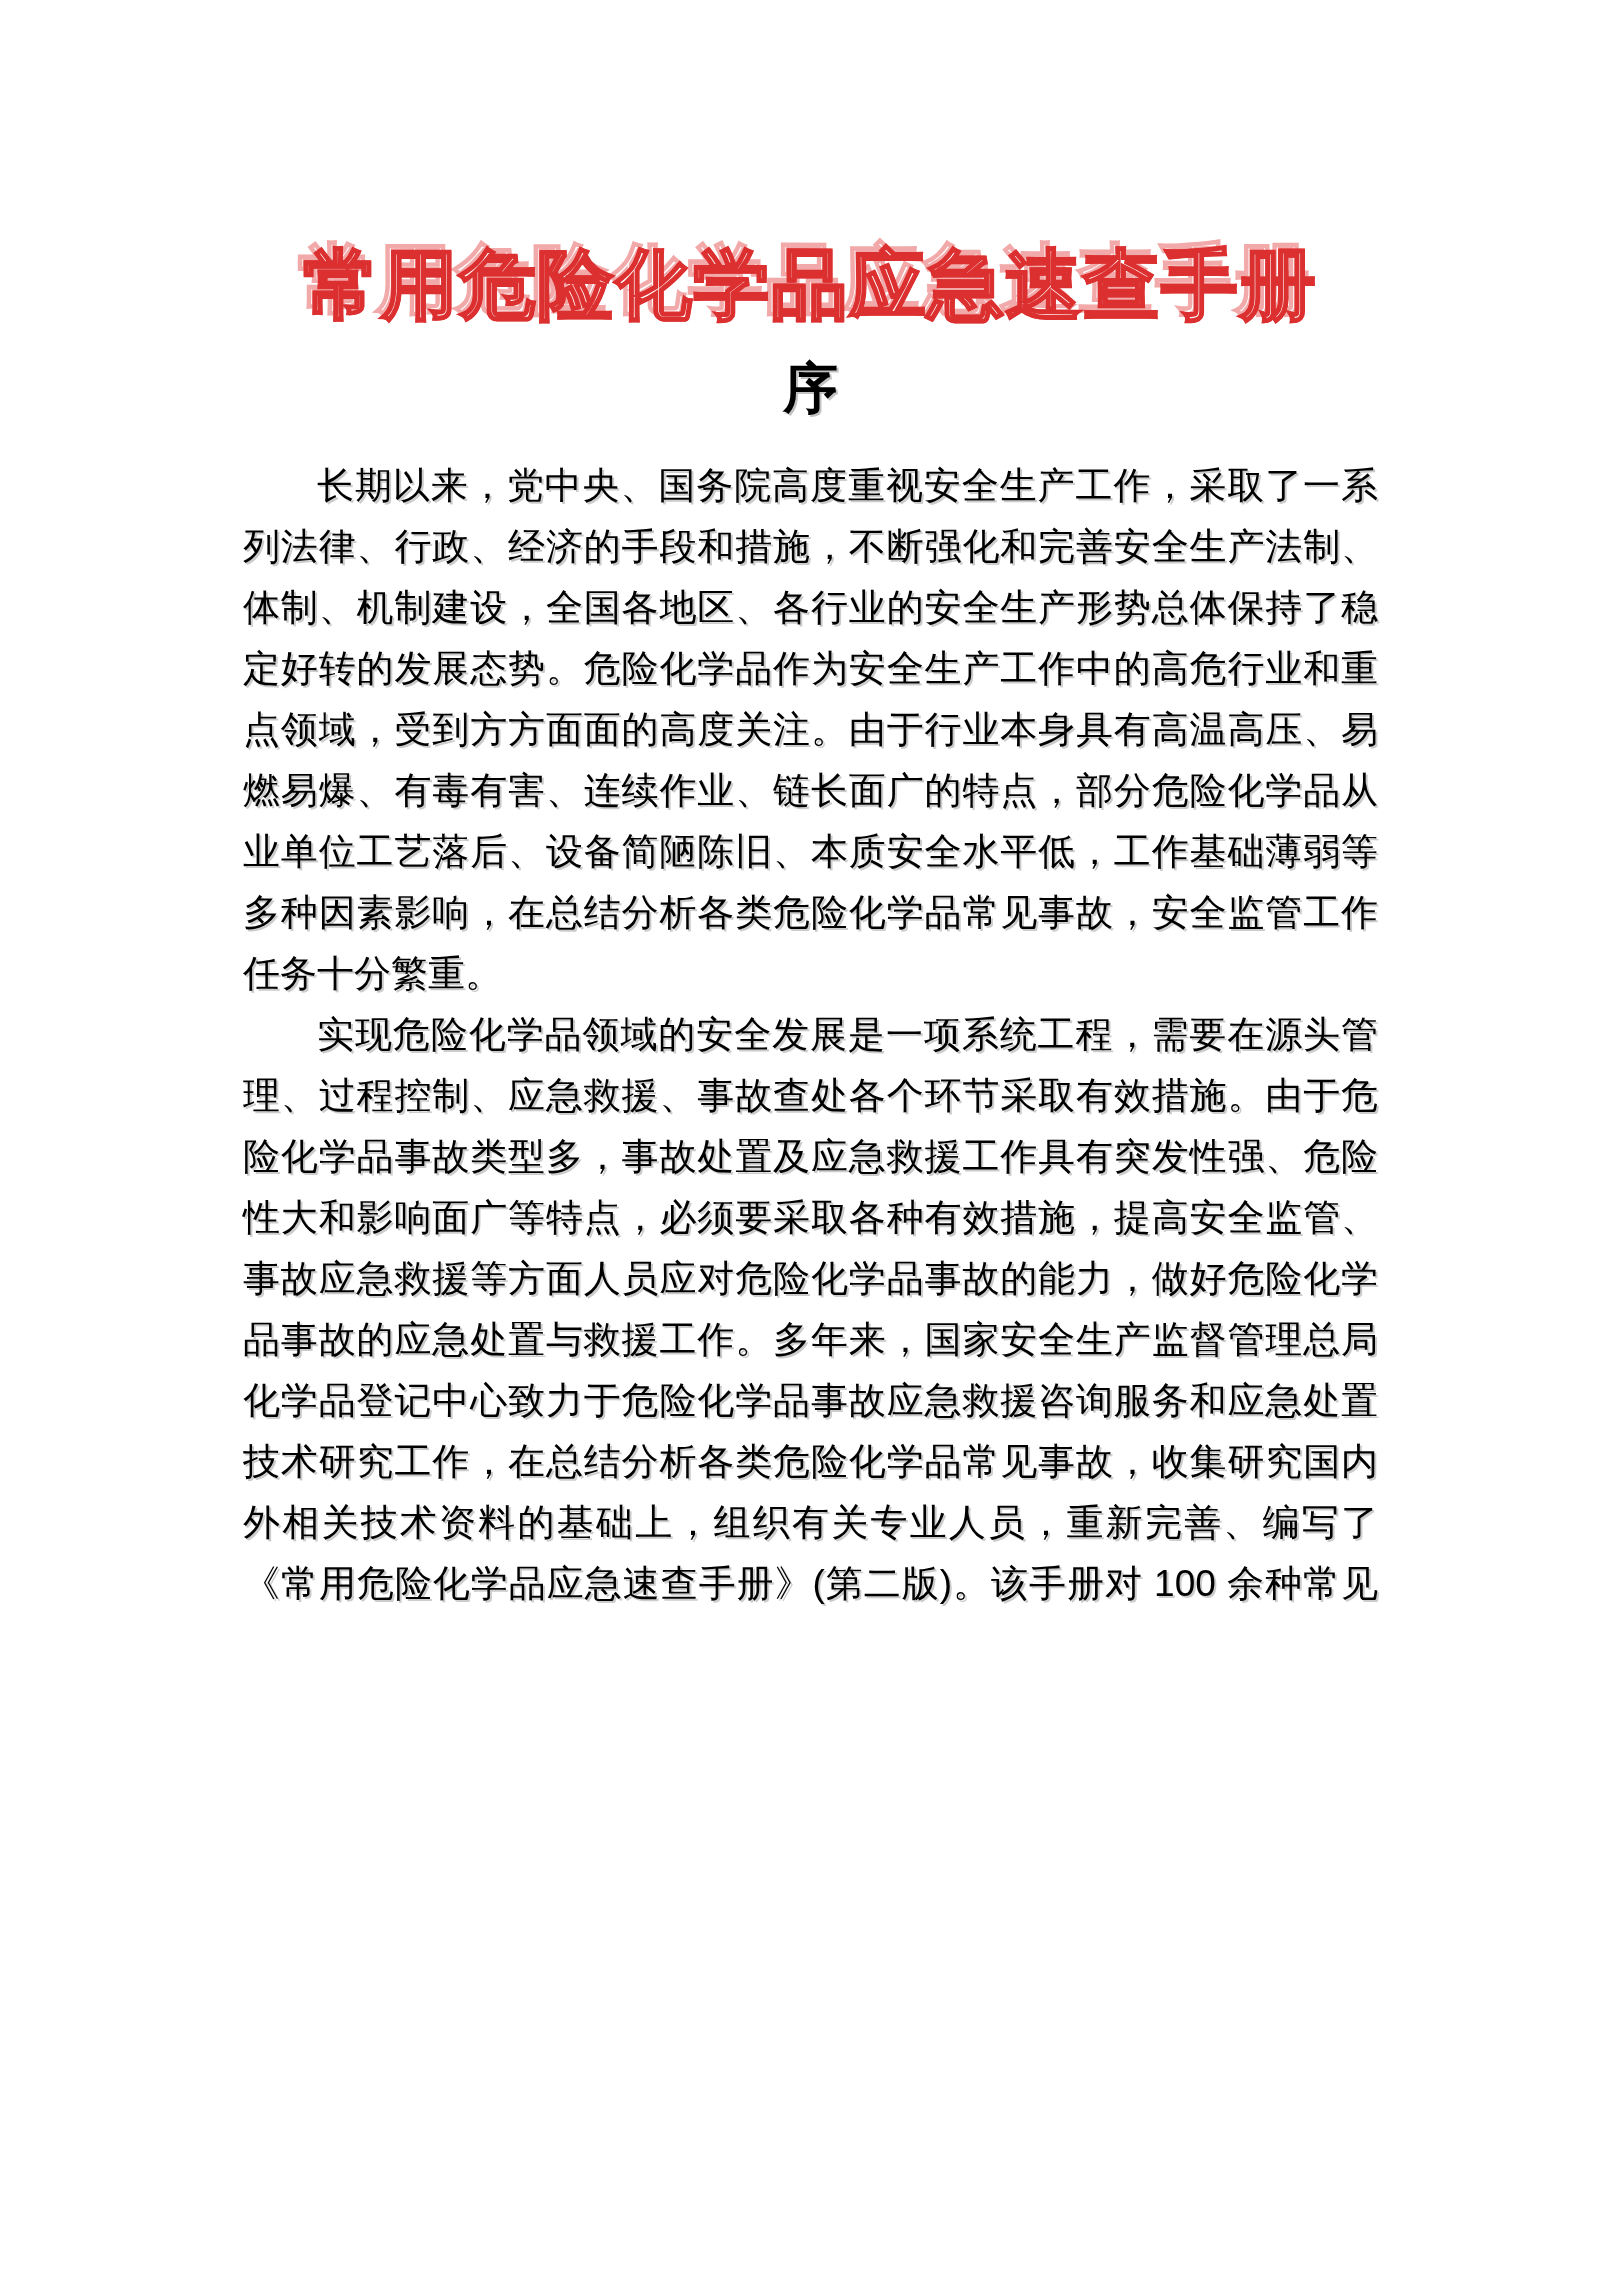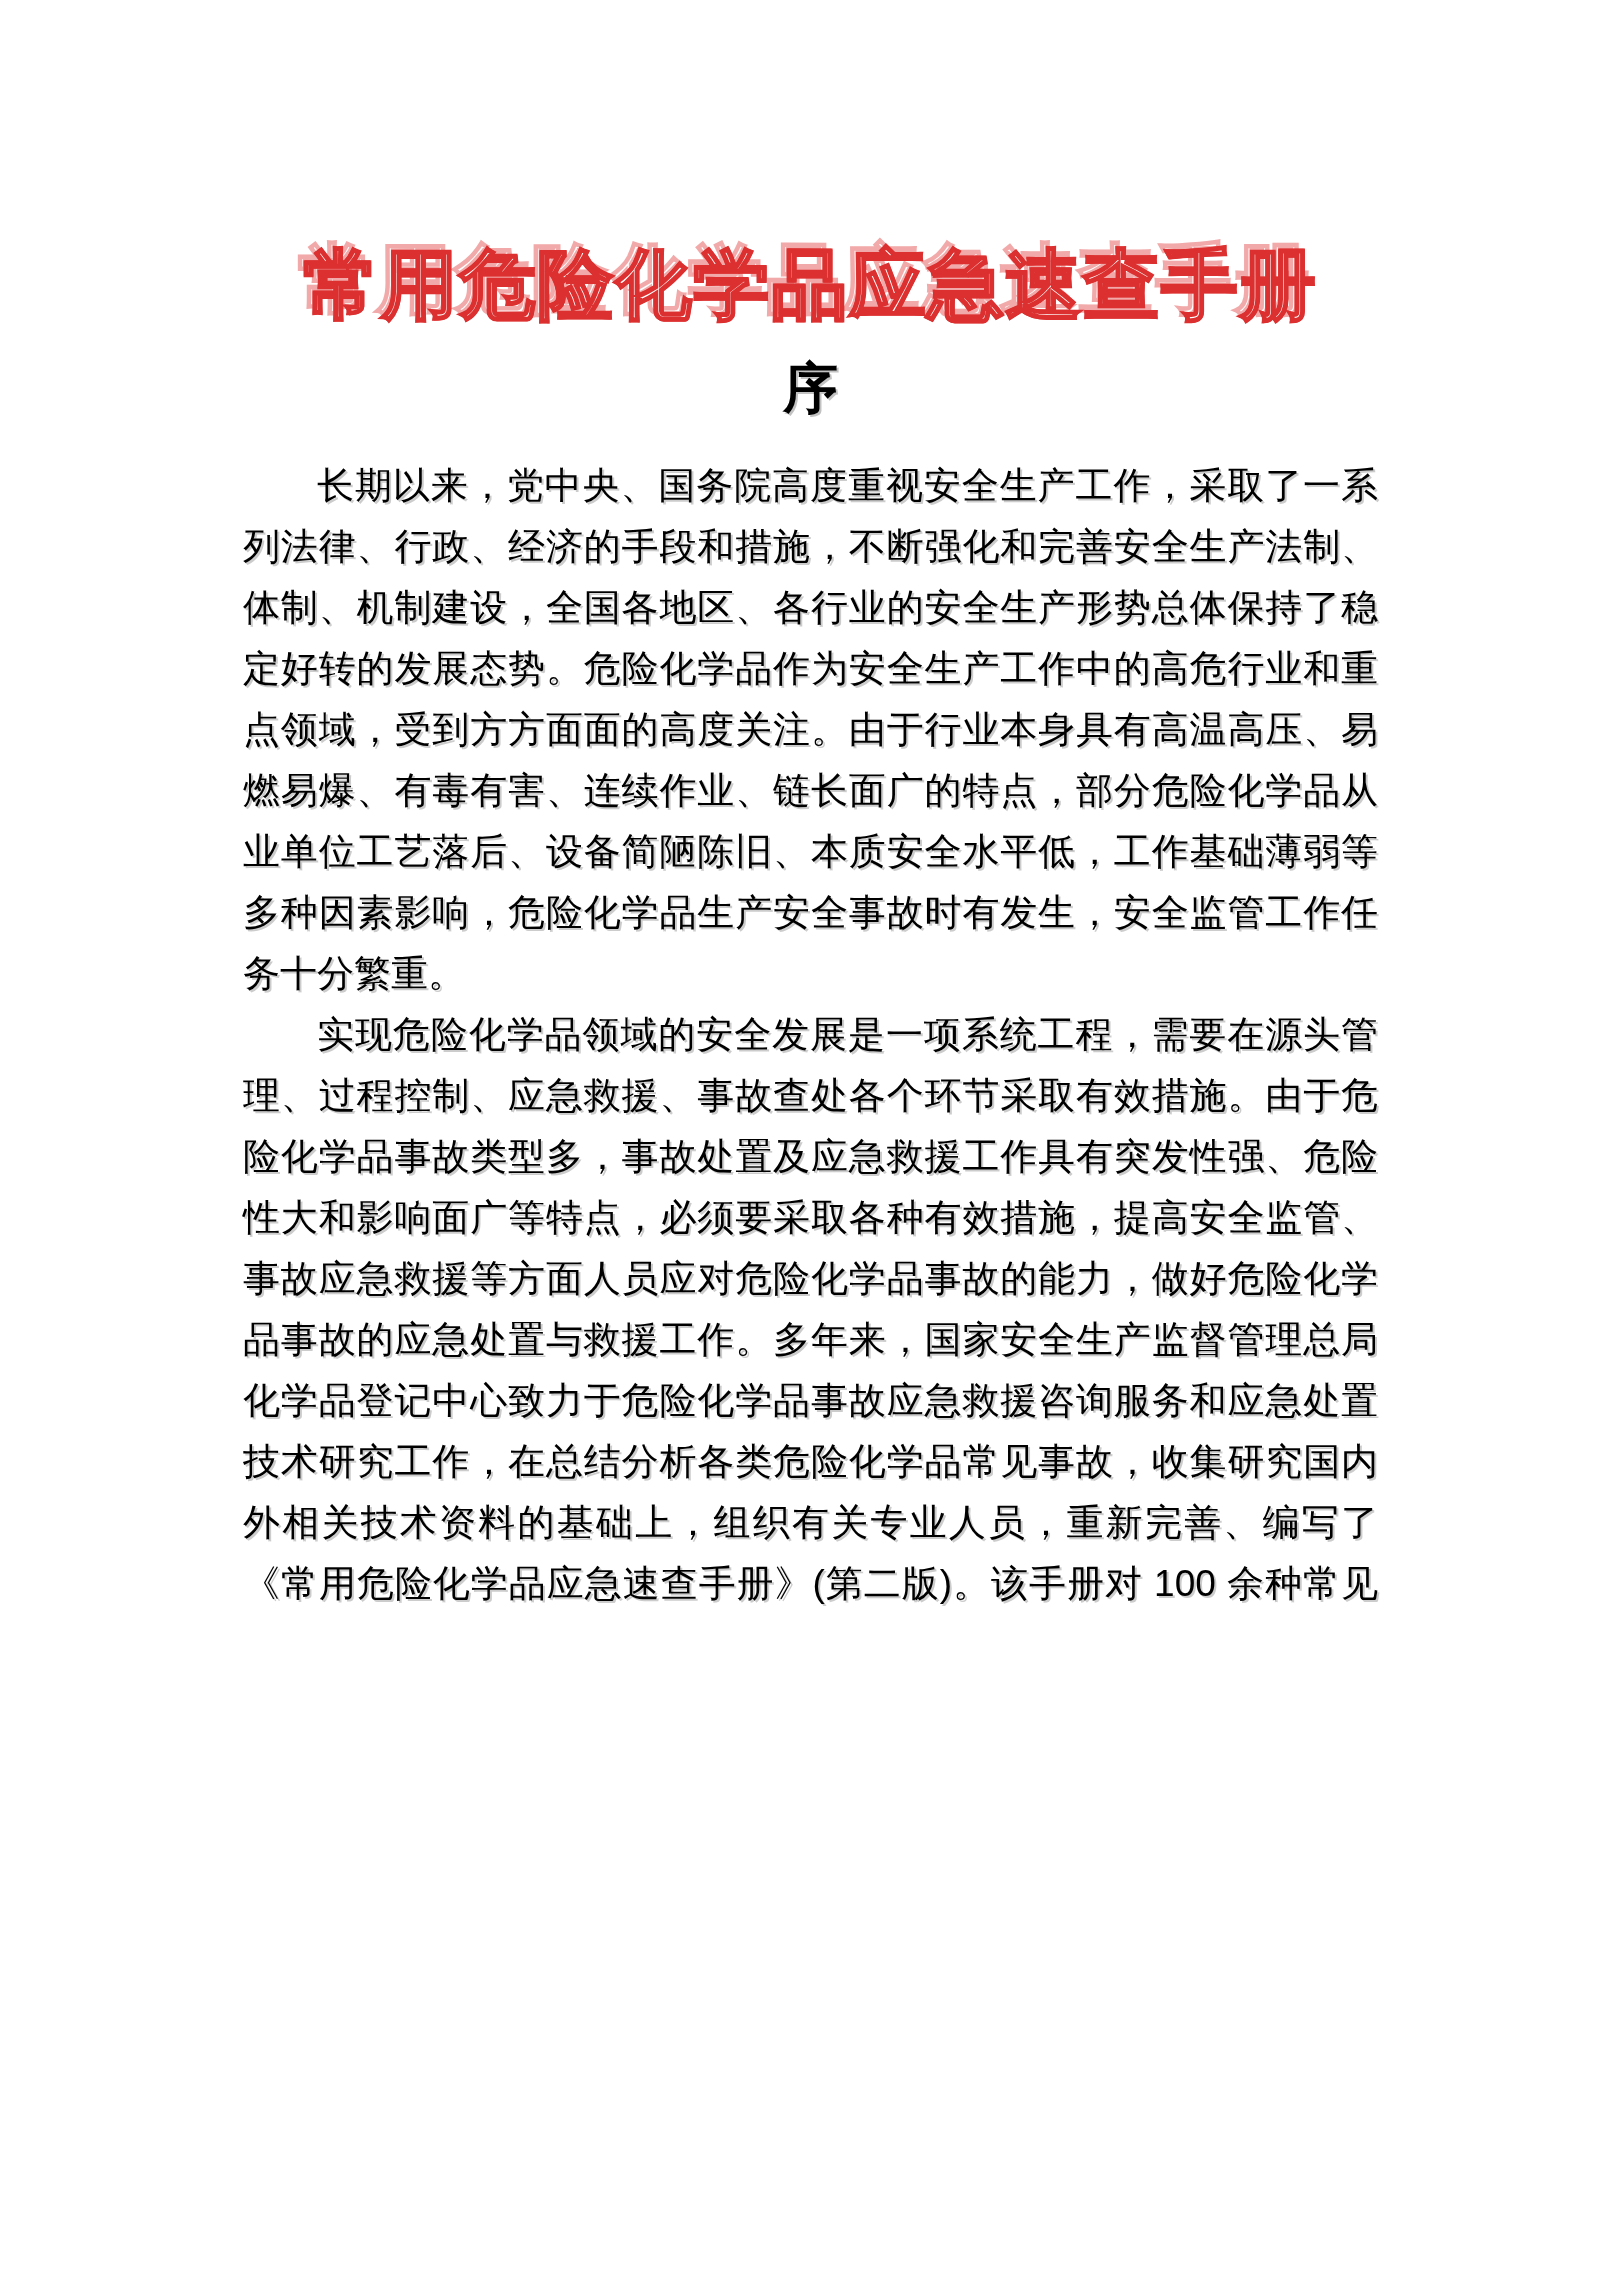--- a/index.html
+++ b/index.html
@@ -94,20 +94,20 @@
   <div class="content">
 
     <div class="title-wrap">
       <span class="title-layer title-back">常用危险化学品应急速查手册</span>
       <span class="title-layer title-front">常用危险化学品应急速查手册</span>
     </div>
 
     <div class="preface-heading">序</div>
 
     <div class="body-text">
-      <p>长期以来，党中央、国务院高度重视安全生产工作，采取了一系列法律、行政、经济的手段和措施，不断强化和完善安全生产法制、体制、机制建设，全国各地区、各行业的安全生产形势总体保持了稳定好转的发展态势。危险化学品作为安全生产工作中的高危行业和重点领域，受到方方面面的高度关注。由于行业本身具有高温高压、易燃易爆、有毒有害、连续作业、链长面广的特点，部分危险化学品从业单位工艺落后、设备简陋陈旧、本质安全水平低，工作基础薄弱等多种因素影响，危险化学品生产安全事故时有发生，安全监管工作任务十分繁重。</p>
+      <p>长期以来，党中央、国务院高度重视安全生产工作，采取了一系列法律、行政、经济的手段和措施，不断强化和完善安全生产法制、体制、机制建设，全国各地区、各行业的安全生产形势总体保持了稳定好转的发展态势。危险化学品作为安全生产工作中的高危行业和重点领域，受到方方面面的高度关注。由于行业本身具有高温高压、易燃易爆、有毒有害、连续作业、链长面广的特点，部分危险化学品从业单位工艺落后、设备简陋陈旧、本质安全水平低，工作基础薄弱等多种因素影响，在总结分析各类危险化学品常见事故，安全监管工作任务十分繁重。</p>
       <p>实现危险化学品领域的安全发展是一项系统工程，需要在源头管理、过程控制、应急救援、事故查处各个环节采取有效措施。由于危险化学品事故类型多，事故处置及应急救援工作具有突发性强、危险性大和影响面广等特点，必须要采取各种有效措施，提高安全监管、事故应急救援等方面人员应对危险化学品事故的能力，做好危险化学品事故的应急处置与救援工作。多年来，国家安全生产监督管理总局化学品登记中心致力于危险化学品事故应急救援咨询服务和应急处置技术研究工作，在总结分析各类危险化学品常见事故，收集研究国内外相关技术资料的基础上，组织有关专业人员，重新完善、编写了《常用危险化学品应急速查手册》(第二版)。该手册对 100 余种常见危险化学品的危险特性、防护与应急处置措施进行了说明，资料丰富、内容科学、携带方便，具有很强的针对性、实用性和操作性。《常用危险化学品应急速查手册》(第二版)的出版发行，对于安全监管和安全管理人员掌握相关危险化学品知识，提高应急救援人员的现场快速反应和应急处置能力具有重要的指导作用。相信在全社会各方面的共同关注、支持和努力下，危险化学品行业安全生产工作将不断取得新的成绩!</p>
       <p class="signature">国家安全生产监督管理总局副局长</p>
     </div>
 
   </div>
 </div>
 
 
 </body></html>

